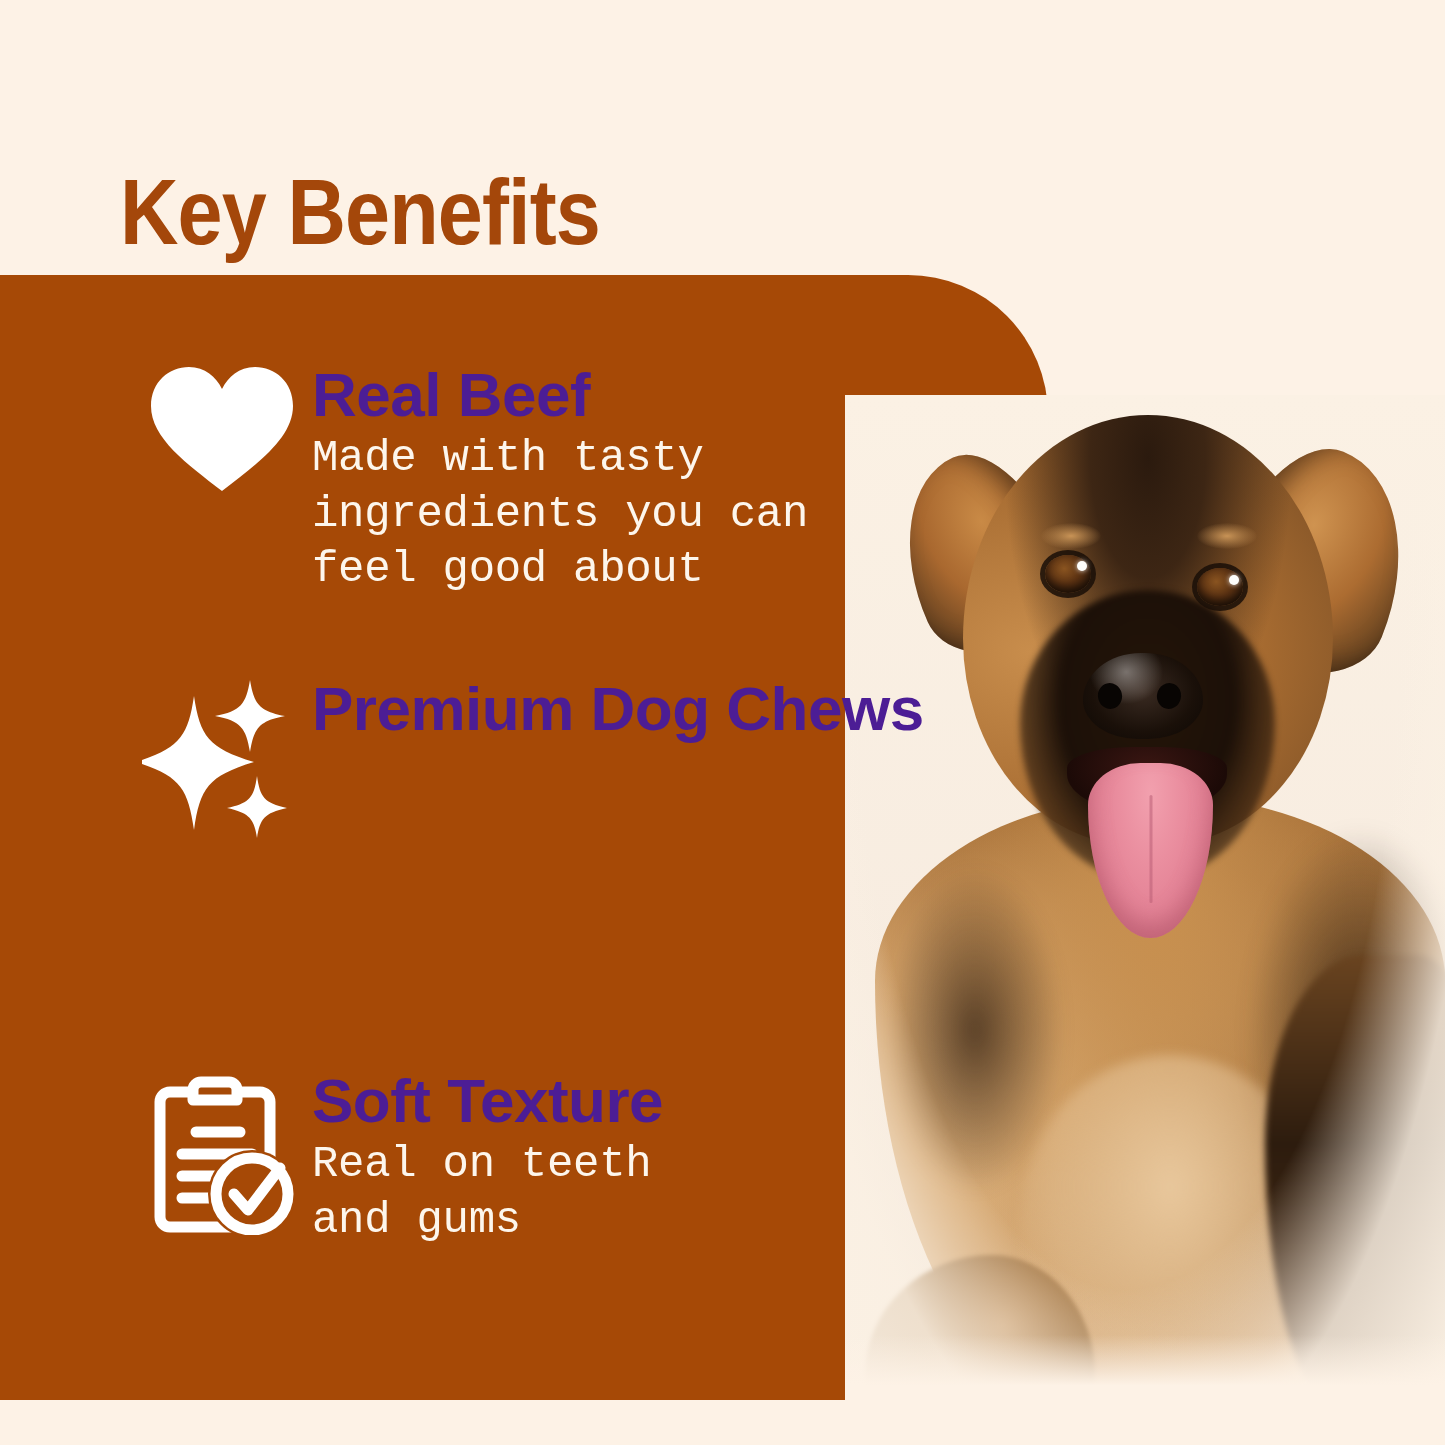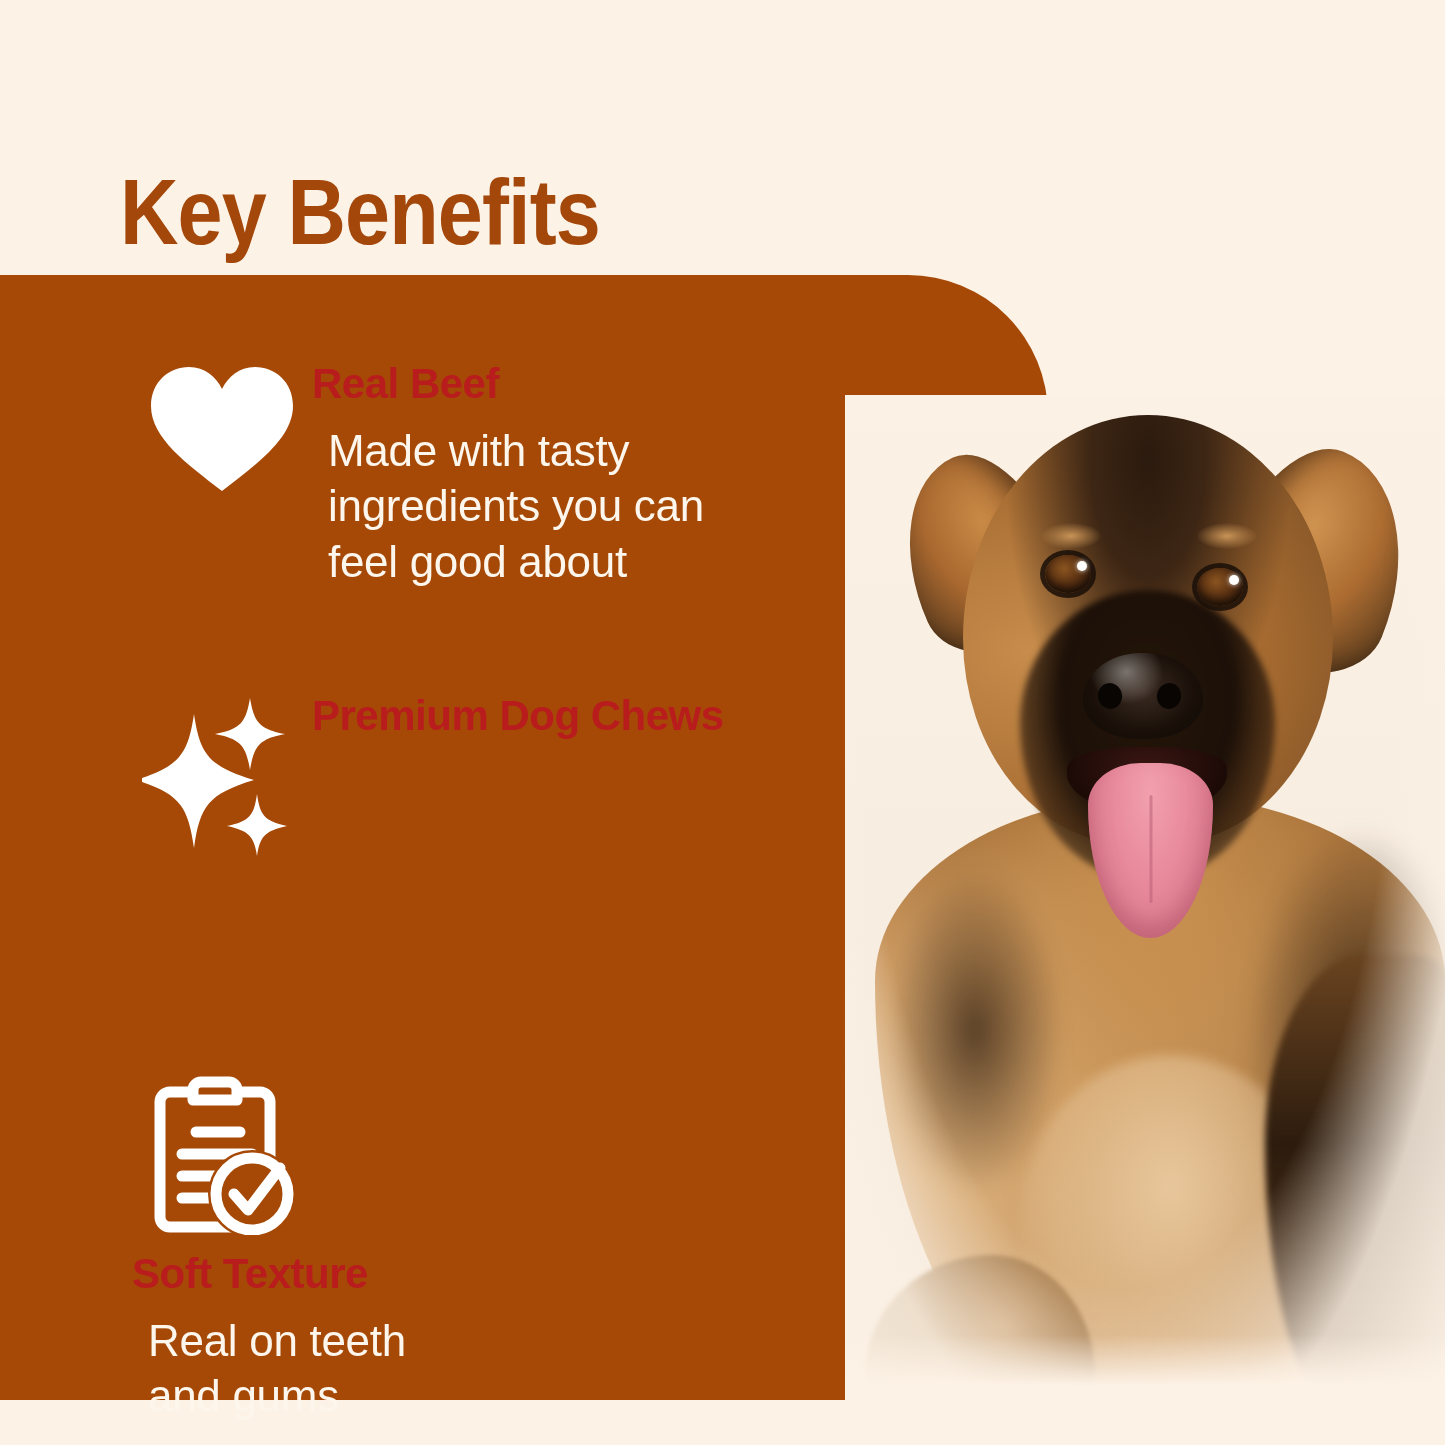--- a/index.html
+++ b/index.html
@@ -208,50 +208,50 @@
   }
 
   
   .benefit-row {
     position: absolute;
     display: flex;
     align-items: flex-start;
     gap: 0;
   }
   #benefit-0 { left: 132px; top: 360px; }
-  #benefit-1 { left: 132px; top: 692px; }
-  #benefit-2 { left: 132px; top: 1066px; flex-direction: column; }
+  #benefit-1 { left: 132px; top: 674px; }
+  #benefit-2 { left: 132px; top: 1066px; }
 
   .benefit-icon {
     width: 180px;
     flex: 0 0 180px;
     display: flex;
     align-items: flex-start;
     justify-content: center;
     padding-top: 4px;
   }
   .benefit-text { padding-top: 0; }
 
   .benefit-title {
     font-family: "Liberation Sans", sans-serif;
     font-weight: 700;
-    font-size: 42px;
+    font-size: 62px;
     line-height: 1.12;
-    color: #b91c1c;
+    color: #4c1d95;
     margin: 0 0 2px 0;
     white-space: nowrap;
     letter-spacing: -0.5px;
   }
   .benefit-desc {
-    font-family: Liberation Sans, sans-serif;
+    font-family: Liberation Mono, monospace;
     font-weight: 400;
     font-size: 44px;
     line-height: 1.26;
     color: #fdf6ec;
-    margin: 16px;
+    margin: 0;
     letter-spacing: -0.3px;
     white-space: pre-line;
   }
 </style>
 </head>
 <body>
 
 <div id="stage">
 
   <h1 id="page-title">Key Benefits</h1>

